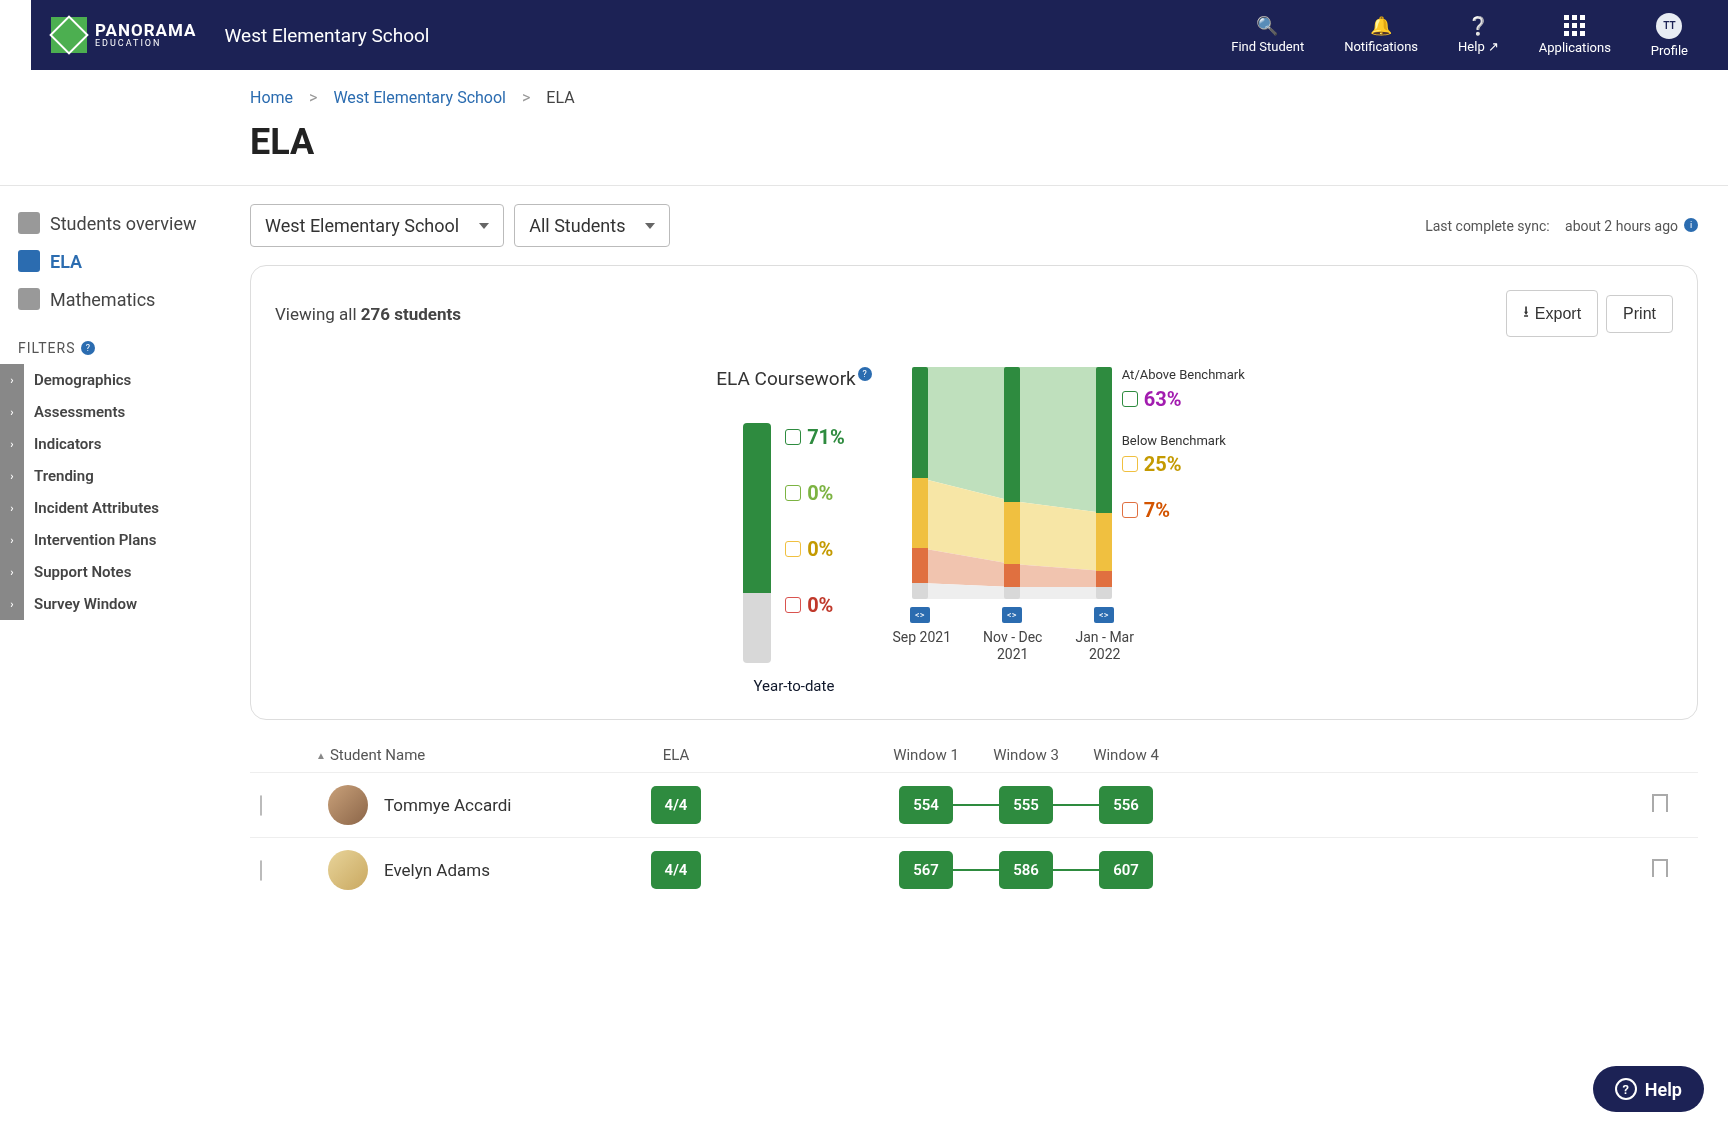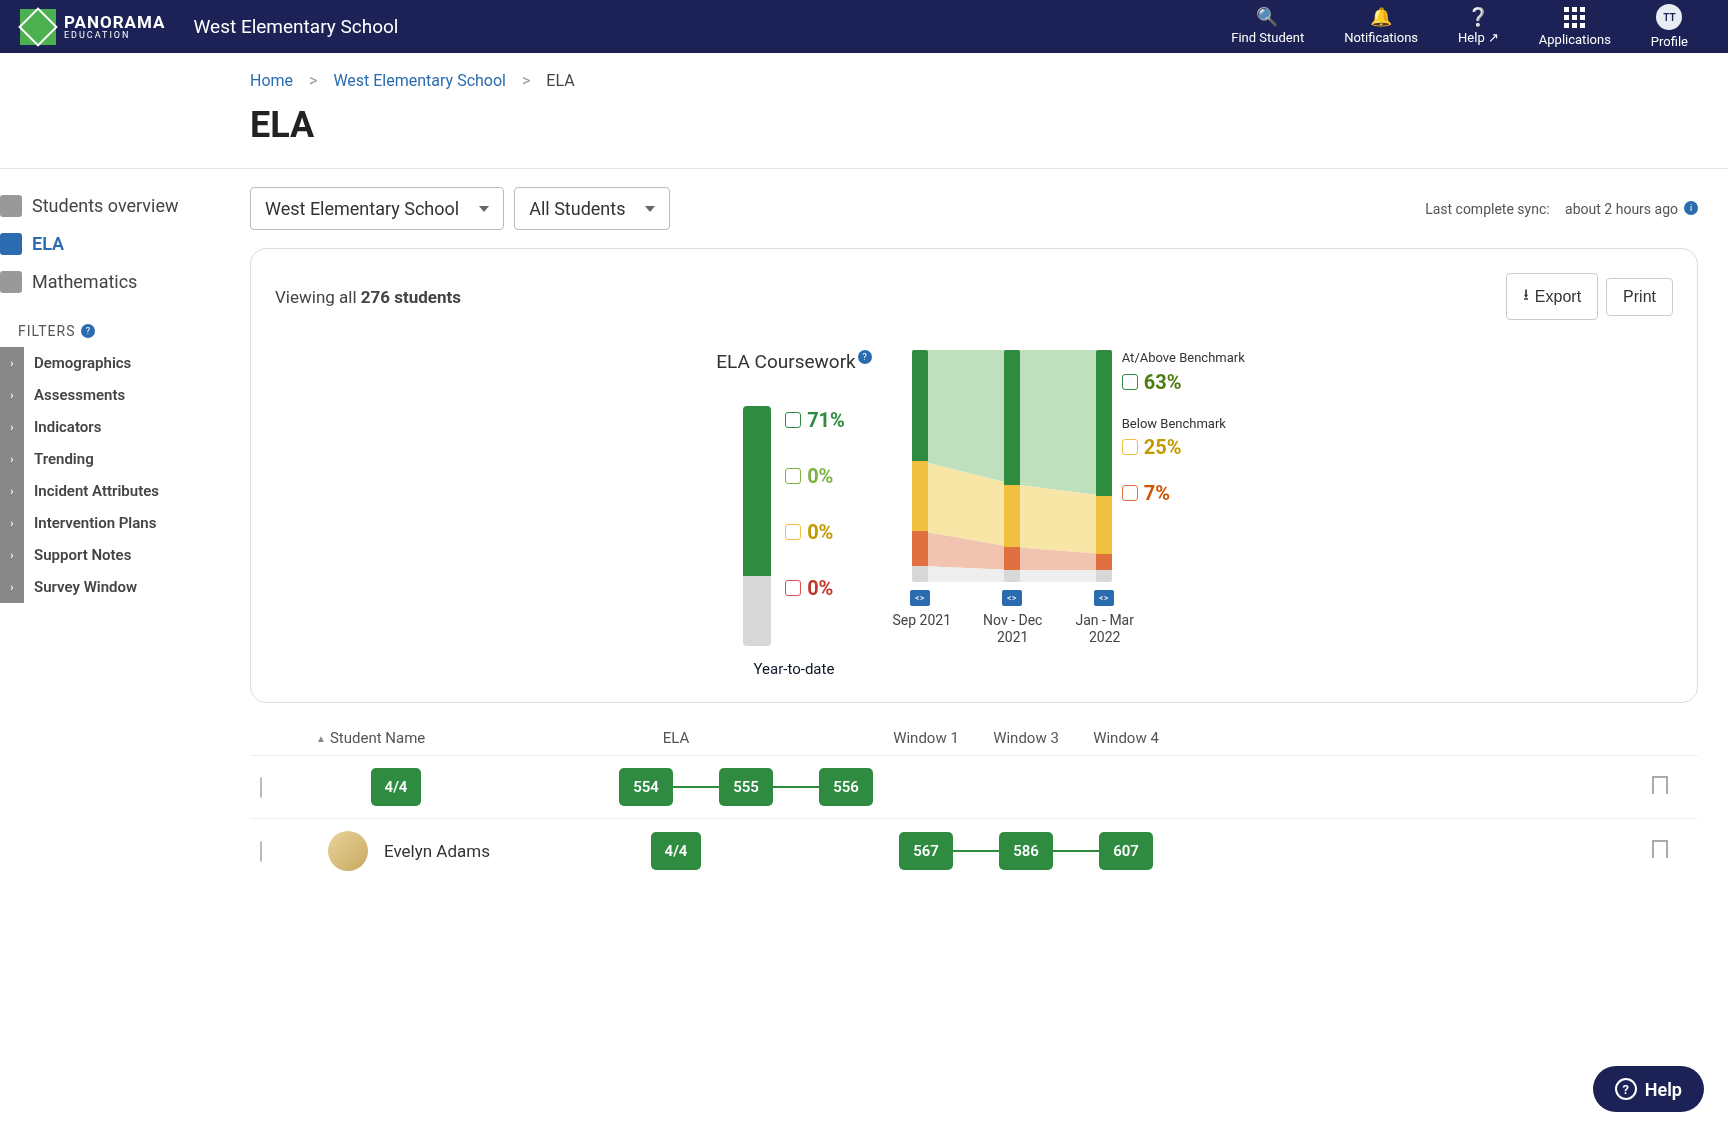--- a/index.html
+++ b/index.html
@@ -1,19 +1,19 @@
 <!DOCTYPE html>
 <html><head>
 <meta charset="utf-8">
 <style>
 * { box-sizing: border-box; margin: 0; padding: 0; }
 body { font-family: -apple-system, BlinkMacSystemFont, "Segoe UI", Roboto, Helvetica, Arial, sans-serif; background: #fff; color: #222; }
 
 
-.topnav { background: #1c2255; color: #fff; display: flex; align-items: center; height: 53px; padding: 0 20px; }
+.topnav { background: #1c2255; color: #fff; display: flex; align-items: center; height: 70px; padding: 0 20px; margin-left: 31px; }
 .logo { display: flex; align-items: center; gap: 8px; }
 .logo-mark { width: 36px; height: 36px; background: #4caf50; position: relative; }
 .logo-mark::before { content: ''; position: absolute; inset: 4px; border: 2px solid #fff; transform: rotate(45deg); }
 .logo-text { line-height: 1; }
 .logo-text .big { font-weight: 700; letter-spacing: 1px; font-size: 17px; }
 .logo-text .sm { font-size: 9px; letter-spacing: 2px; }
 .school-name { margin-left: 28px; font-size: 19px; }
 .topnav-spacer { flex: 1; }
 .topnav-item { display: flex; flex-direction: column; align-items: center; justify-content: center; padding: 0 20px; cursor: pointer; font-size: 13px; gap: 4px; }
 .topnav-item .ic { font-size: 18px; line-height: 1; }
@@ -26,21 +26,21 @@
 .breadcrumb { font-size: 16px; color: #444; }
 .breadcrumb a { color: #2b6cb0; text-decoration: none; }
 .breadcrumb .sep { margin: 0 12px; color: #999; }
 .page-title { font-size: 36px; font-weight: 700; margin-top: 14px; color: #222; }
 
 
 .main { display: flex; }
 
 
 .sidebar { width: 232px; padding: 18px 0 0 0; }
-.side-item { display: flex; align-items: flex-start; gap: 10px; padding: 8px 0; font-size: 18px; color: #444; cursor: pointer; }
+.side-item { display: flex; align-items: center; gap: 10px; padding: 8px 18px; font-size: 18px; color: #444; cursor: pointer; }
 .side-item.active { color: #2b6cb0; font-weight: 600; }
 .side-icon { width: 22px; height: 22px; background: #999; border-radius: 3px; flex-shrink: 0; }
 .side-item.active .side-icon { background: #2b6cb0; }
 .filters-head { padding: 22px 18px 8px; font-size: 14px; letter-spacing: 1px; color: #555; display: flex; align-items: center; gap: 6px; }
 .hint-dot { width: 14px; height: 14px; border-radius: 50%; background: #2b6cb0; color: #fff; font-size: 9px; display: inline-flex; align-items: center; justify-content: center; }
 .filter-row { display: flex; align-items: center; font-size: 15px; font-weight: 600; color: #444; cursor: pointer; }
 .filter-chevron { width: 24px; height: 32px; background: #888; color: #fff; display: flex; align-items: center; justify-content: center; font-size: 11px; margin-right: 10px; }
 .filter-label { padding: 6px 0; }
 
 
@@ -310,21 +310,21 @@
             <div class="flow-handle" style="left:-2px">&lt;&gt;</div>
             <div class="flow-handle" style="left:90px">&lt;&gt;</div>
             <div class="flow-handle" style="left:182px">&lt;&gt;</div>
 
             <div class="flow-xlabel" style="left:-35px">Sep 2021</div>
             <div class="flow-xlabel" style="left:56px">Nov - Dec 2021</div>
             <div class="flow-xlabel" style="left:148px">Jan - Mar 2022</div>
 
             <div class="flow-legend">
               <div class="flow-leg-label">At/Above Benchmark</div>
-              <div class="flow-leg-row" style="color:#4d7c0f">
+              <div class="flow-leg-row" style="color:#a21caf">
                   <span class="chk" style="border-color:#2e8b3f"></span>
                   <span>63%</span>
                 </div>
               <div class="flow-leg-label">Below Benchmark</div>
               <div class="flow-leg-row" style="color:#c49a00">
                   <span class="chk" style="border-color:#f0c040"></span>
                   <span>25%</span>
                 </div>
               <div class="flow-leg-row" style="color:#d35400">
                   <span class="chk" style="border-color:#e07040"></span>
@@ -347,20 +347,24 @@
         <div class="col-ela">ELA</div>
         <div style="width:120px"></div>
         <div class="col-win">Window 1</div>
         <div class="col-win">Window 3</div>
         <div class="col-win">Window 4</div>
         <div class="col-flag"></div>
       </div>
       <div id="table-body">
           <div class="table-row">
             <div class="col-check"><span class="row-chk"></span></div>
+            <div class="col-name">
+              <span class="stud-avatar "></span>
+              <span class="stud-name">Tommye Accardi</span>
+            </div>
             <div class="col-ela"><span class="score-pill">4/4</span></div>
             <div style="width:120px"></div>
             <div class="col-win win-cell">
               <span class="win-line" style="left:50%"></span>
               <span class="score-pill rel">554</span>
             </div>
             <div class="col-win win-cell">
               <span class="win-line"></span>
               <span class="score-pill rel">555</span>
             </div>

